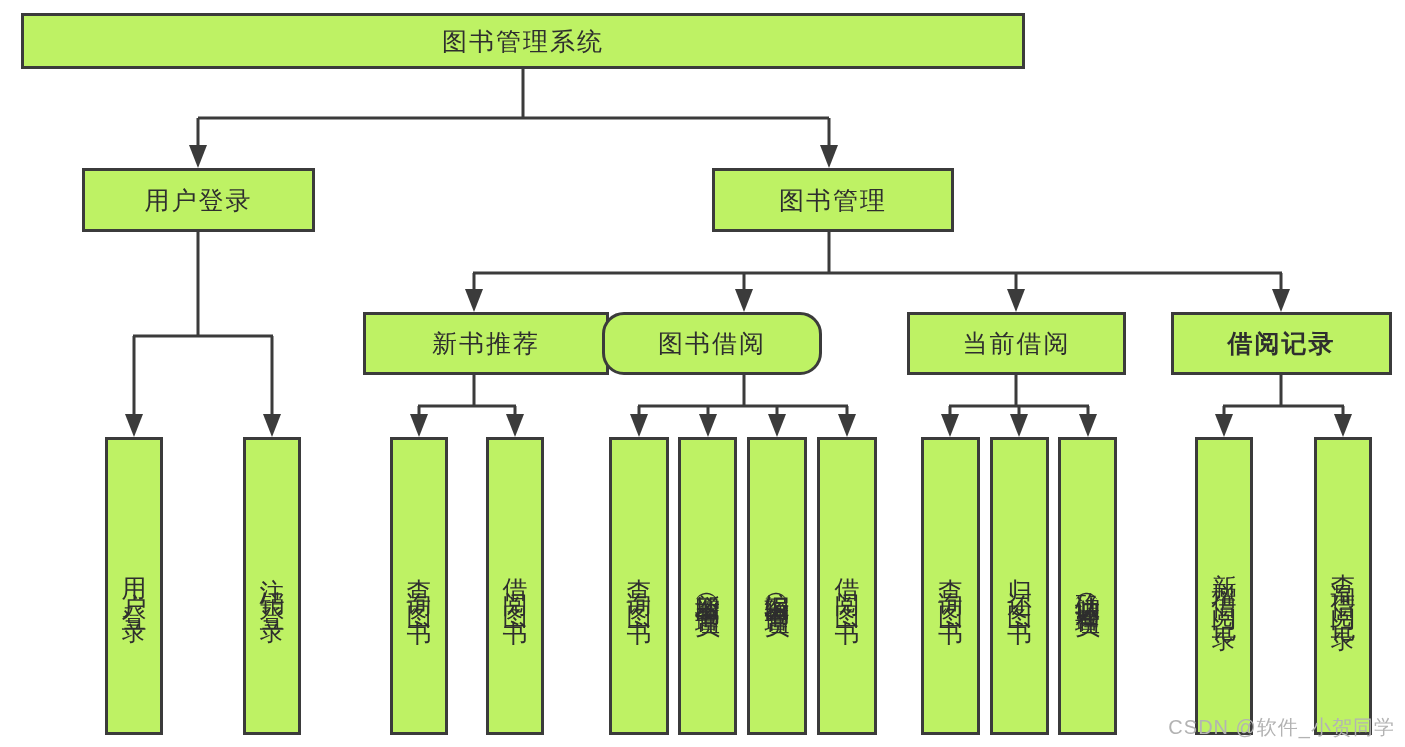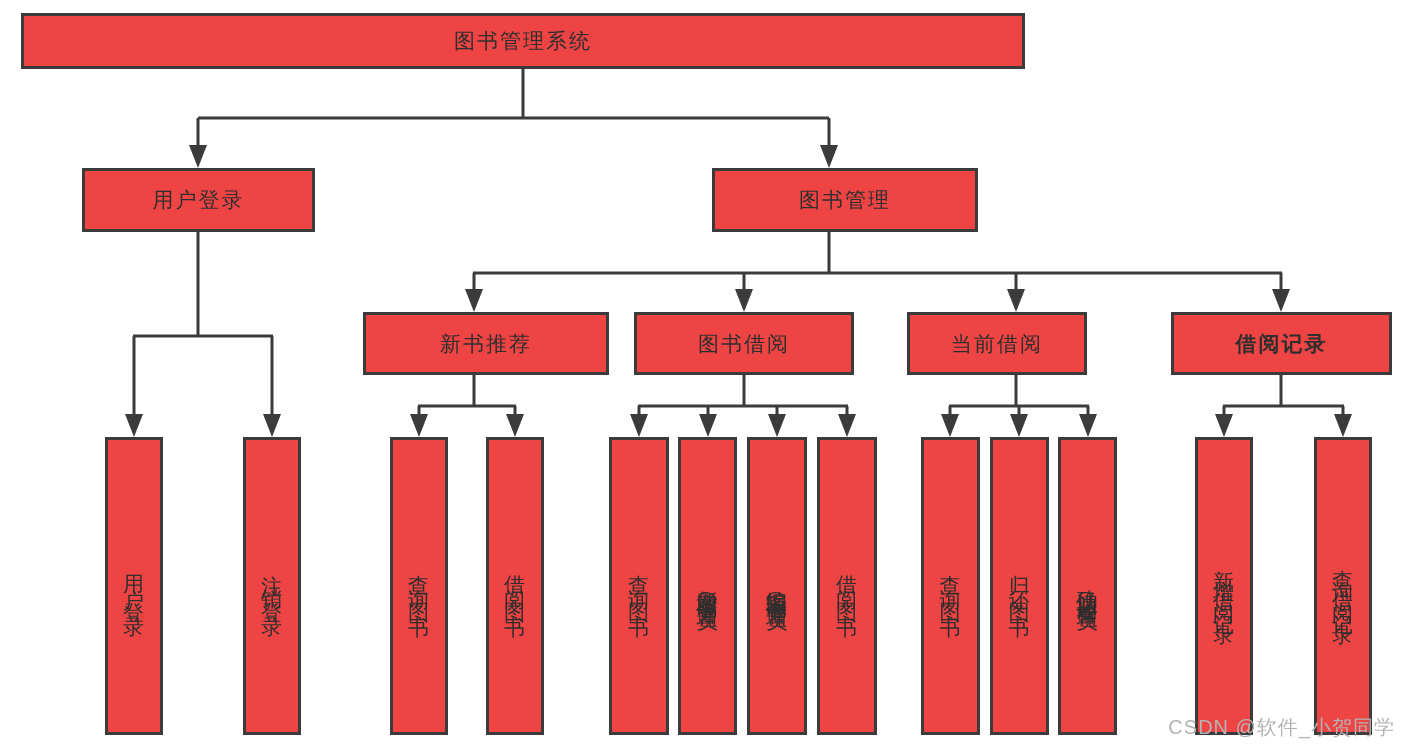--- a/index.html
+++ b/index.html
@@ -4,23 +4,23 @@
 <style>
   html,body{margin:0;padding:0;background:#ffffff;}
   body{
     width:1405px;height:747px;position:relative;overflow:hidden;
     font-family:"Liberation Sans",sans-serif;color:#2e2e2e;
   }
   .canvas{position:absolute;inset:0;}
   svg.wires{position:absolute;left:0;top:0;z-index:1;}
   .box{
     position:absolute;z-index:2;box-sizing:border-box;
-    border:3px solid #3b3b3b;background:#ef4444;
+    border:3px solid #3b3b3b;background:#bef264;
     display:flex;align-items:center;justify-content:center;
-    font-size:21px;letter-spacing:2px;white-space:nowrap;
+    font-size:25px;letter-spacing:2px;white-space:nowrap;
   }
   .leaf{top:437px;height:298px;}
   .leaf .vtext{
     writing-mode:vertical-rl;text-orientation:mixed;
     line-height:1;display:block;
   }
   .ls-l{letter-spacing:14px;}
   .ls-m{letter-spacing:11px;}
   .ls-s{letter-spacing:3px;}
   .watermark{
@@ -65,25 +65,25 @@
     <polygon points="1079,414 1097,414 1088,437" fill="#3b3b3b"></polygon>
 
     <path d="M1281 375 V406 M1223 406 H1344 M1224 406 V415 M1343 406 V415" stroke="#3b3b3b" stroke-width="3" fill="none"></path>
     <polygon points="1215,414 1233,414 1224,437" fill="#3b3b3b"></polygon>
     <polygon points="1334,414 1352,414 1343,437" fill="#3b3b3b"></polygon>
   </svg>
 
   <div class="box" style="left:21px;top:13px;width:1004px;height:56px;">图书管理系统</div>
 
   <div class="box" style="left:82px;top:168px;width:233px;height:64px;">用户登录</div>
-  <div class="box" style="left:712px;top:168px;width:266px;height:64px;text-align:center;">图书管理</div>
+  <div class="box" style="left:712px;top:168px;width:242px;height:64px;text-align:center;">图书管理</div>
 
   <div class="box" style="left:363px;top:312px;width:246px;height:63px;">新书推荐</div>
-  <div class="box" style="left:634px;top:312px;width:220px;height:63px;">图书借阅</div>
-  <div class="box" style="left:907px;top:312px;width:180px;height:63px;">当前借阅</div>
+  <div class="box" style="left:602px;top:312px;width:220px;height:63px;border-radius:22px;">图书借阅</div>
+  <div class="box" style="left:907px;top:312px;width:219px;height:63px;">当前借阅</div>
   <div class="box" style="left:1171px;top:312px;width:221px;height:63px;font-weight:bold;">借阅记录</div>
 
   <div class="box leaf" style="left:105px;width:58px;">
     <span class="vtext ls-l">用户登录</span>
   </div>
   <div class="box leaf" style="left:243px;width:58px;">
     <span class="vtext ls-l">注销登录</span>
   </div>
 
   <div class="box leaf" style="left:390px;width:58px;">

